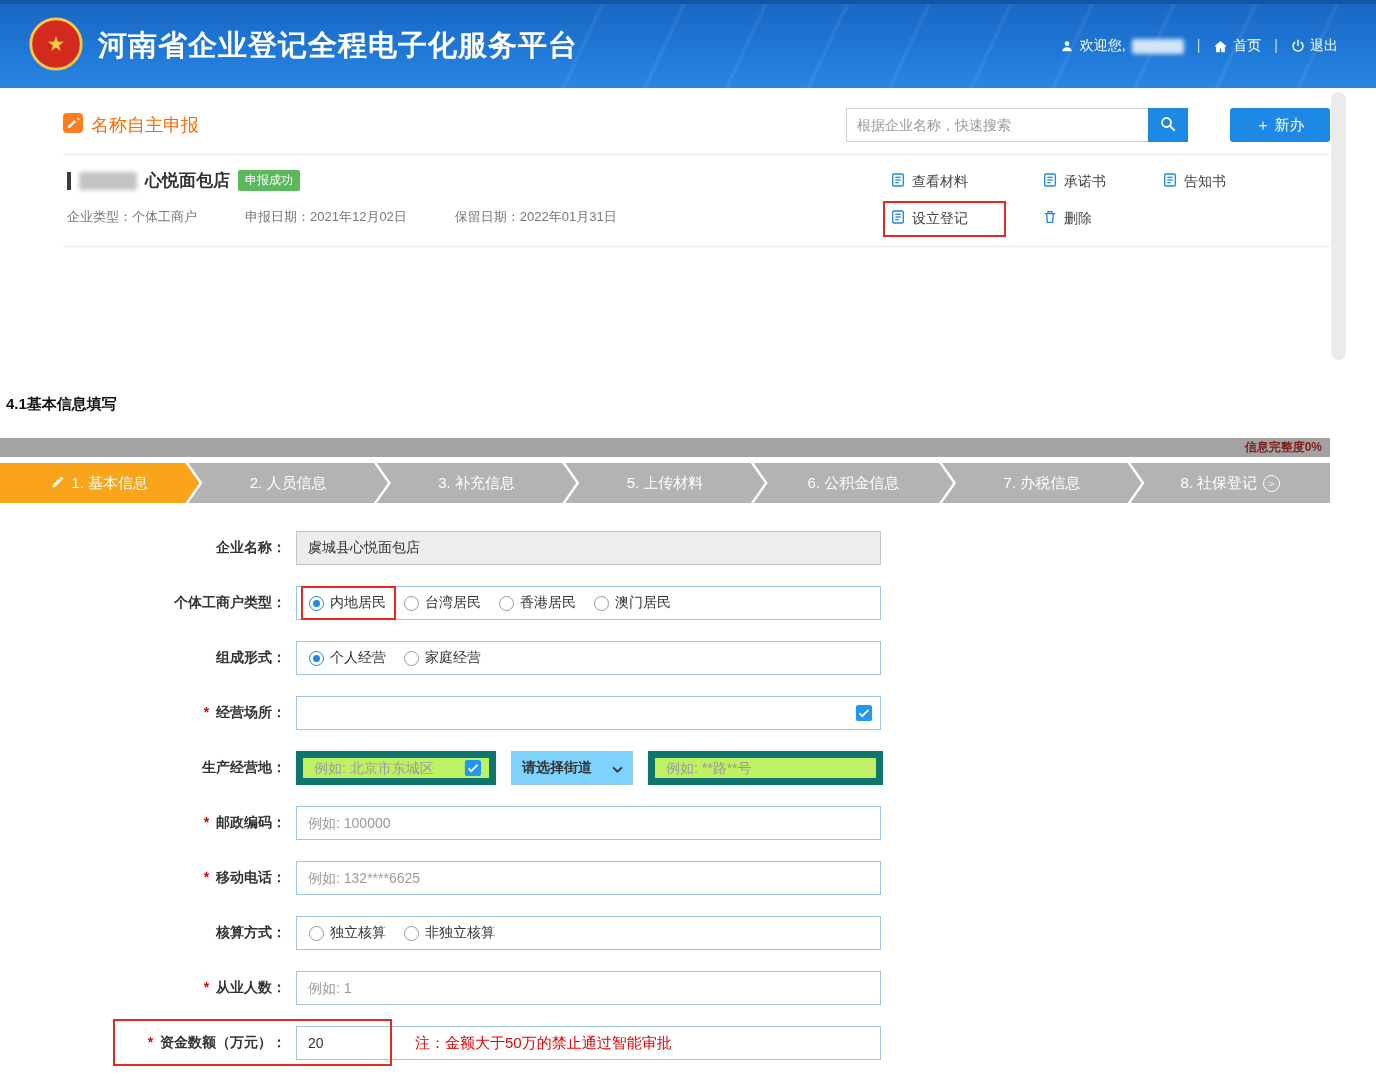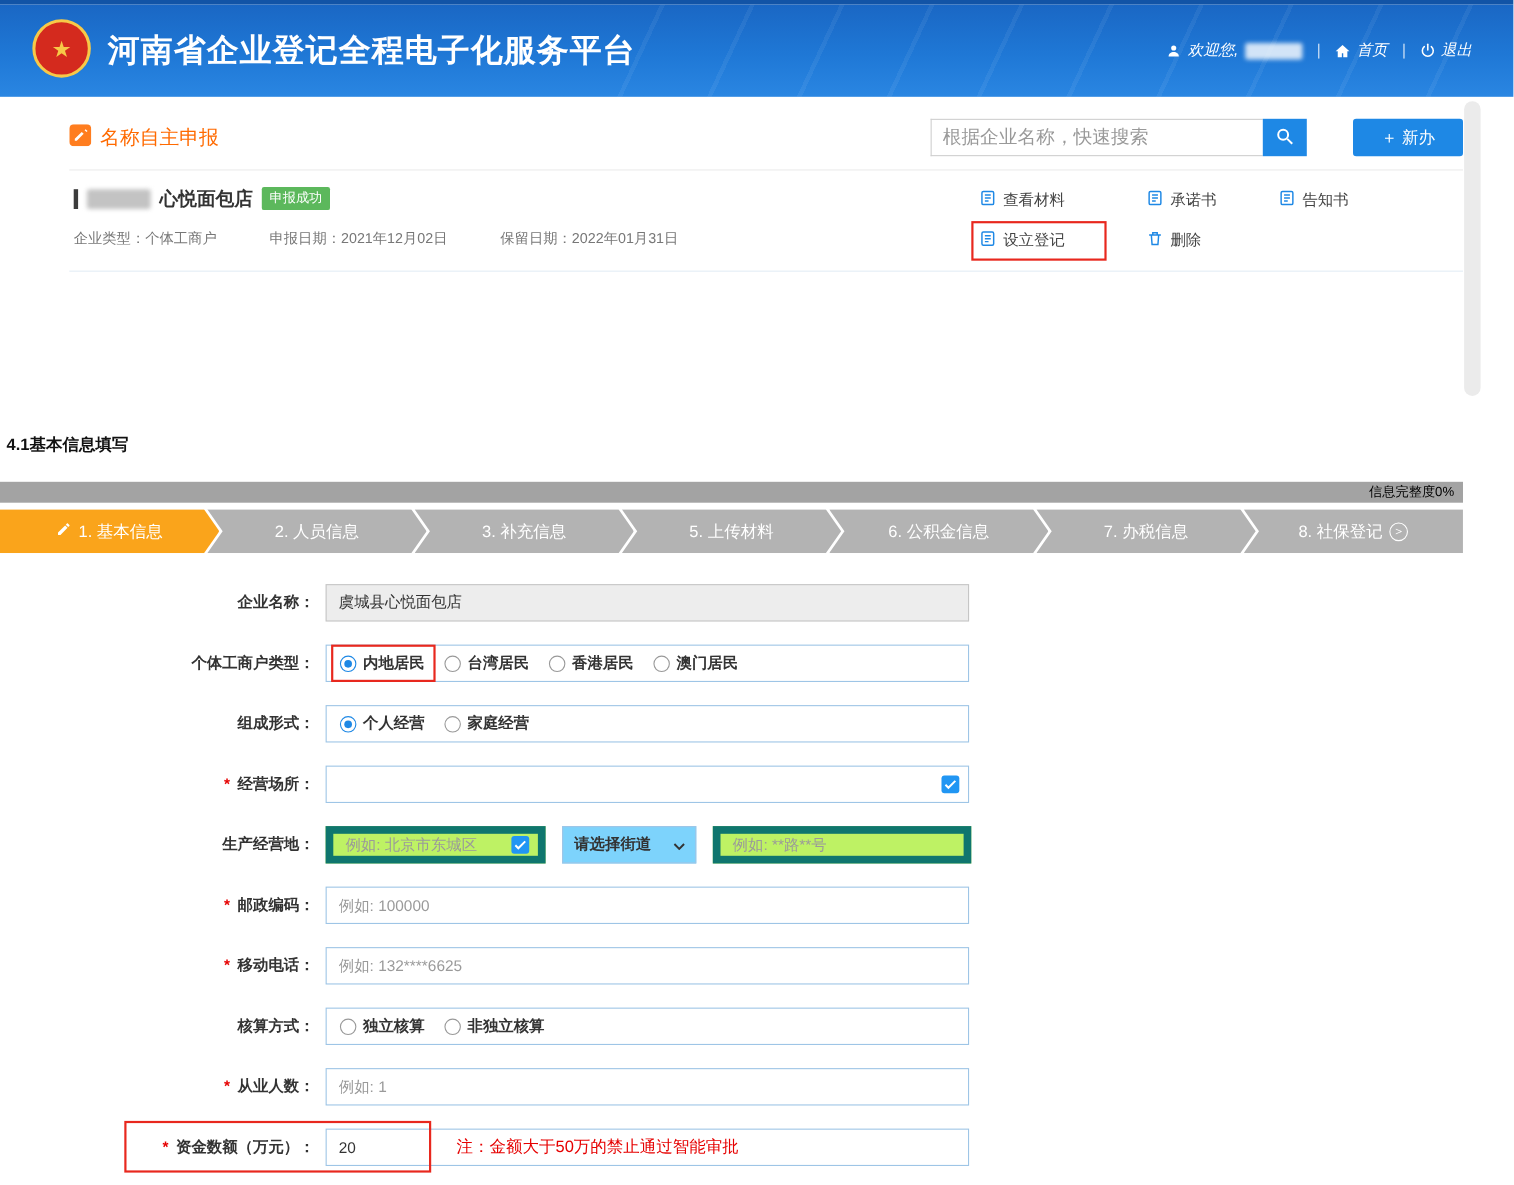--- a/index.html
+++ b/index.html
@@ -17,42 +17,42 @@
     border-top: 4px solid #1254a6;
     background: linear-gradient(180deg,#1a67c4 0%, #1f78d6 55%, #2a86e2 100%);
   }
   .top-header::after {
     content: ""; position: absolute; right: 0; top: 0; width: 62%; height: 100%;
     background: repeating-linear-gradient(115deg, rgba(255,255,255,0) 0 70px, rgba(255,255,255,.06) 70px 74px);
     pointer-events: none;
   }
   .header-left { display: flex; align-items: center; gap: 14px; position: relative; z-index: 1; }
   .app-title { color: #fff; font-size: 29px; font-weight: bold; letter-spacing: 1px; }
-  .header-right { display: flex; align-items: flex-start; gap: 13px; color: #fff; font-size: 14px; position: relative; z-index: 1; font-style: italic; }
+  .header-right { display: flex; align-items: flex-start; gap: 13px; color: #fff; font-size: 14px; position: relative; z-index: 1; }
   .hlink { display: flex; align-items: center; gap: 5px; color: #fff; cursor: pointer; text-decoration: none; }
   .user-chip { display: flex; align-items: center; gap: 6px; }
   .sep { opacity: .75; }
   .hicon { display: inline-flex; align-items: center; }
   .redacted { display: inline-block; border-radius: 2px; }
   .redacted.light { width: 52px; height: 15px; background: rgba(255,255,255,.8); filter: blur(2px); }
   .redacted.dark  { width: 58px; height: 18px; background: #c3c3c3; filter: blur(2px); }
 
   
   .scroll-strip { position: absolute; left: 1331px; top: 92px; width: 15px; height: 268px;
     background: #ebebeb; border-radius: 8px; }
 
   
   .panel { margin: 14px 46px 0 63px; }
   .panel-head { display: flex; align-items: center; justify-content: space-between;
     padding: 6px 0 12px; border-bottom: 1px solid #ececec; }
   .section-title { display: flex; align-items: center; gap: 8px; color: #ff6a00; font-size: 18px; }
   .head-controls { display: flex; align-items: center; }
   .searchbox { display: flex; }
   .searchbox input { width: 302px; height: 34px; border: 1px solid #cfcfcf; border-right: none;
-    padding: 0 10px; font-size: 17px; outline: none; color: #333;
+    padding: 0 10px; font-size: 14px; outline: none; color: #333;
     font-family: Liberation Sans, sans-serif; }
   .searchbox input::placeholder { color: #999; }
   .search-btn { width: 40px; height: 34px; background: #1e88e5; border: none; cursor: pointer;
     display: flex; align-items: center; justify-content: center; }
   .new-btn { margin-left: 42px; width: 100px; height: 34px; background: #1e88e5; color: #fff;
     border: none; border-radius: 3px; font-size: 15px; cursor: pointer;
     display: flex; align-items: center; justify-content: center; gap: 4px;
     font-family: "Liberation Sans", "DejaVu Sans", sans-serif; }
 
   .item { display: flex; justify-content: space-between; padding: 14px 8px 18px 4px;
@@ -69,21 +69,21 @@
     cursor: pointer; text-decoration: none; white-space: nowrap; }
   .action-wrap { position: relative; display: inline-flex; }
   .red-box { position: absolute; border: 2px solid #e8281e; pointer-events: none; }
   .rb-establish { top: -8px; bottom: -9px; left: -7px; right: 36px; }
 
   
   .doc-heading { margin: 148px 0 0 6px; font-size: 15px; font-weight: bold; color: #111; }
 
   
   .wizard { width: 1330px; margin-top: 24px; }
-  .completeness { height: 19px; background: #a3a3a3; color: #000000; font-size: 12px; font-weight: normal;
+  .completeness { height: 19px; background: #a3a3a3; color: #7f1d1d; font-size: 12px; font-weight: bold;
     display: flex; align-items: center; justify-content: flex-end; padding-right: 8px; }
   .steps { display: flex; margin-top: 6px; height: 40px; }
   .step { flex: 1; background: #b3b3b3; color: #fff; font-size: 15px; cursor: pointer;
     display: flex; align-items: center; justify-content: center; gap: 6px; white-space: nowrap;
     clip-path: polygon(0 0, calc(100% - 14px) 0, 100% 50%, calc(100% - 14px) 100%, 0 100%, 14px 50%);
     margin-left: -11px; }
   .step:first-child { margin-left: 0;
     clip-path: polygon(0 0, calc(100% - 14px) 0, 100% 50%, calc(100% - 14px) 100%, 0 100%); }
   .step:last-child { clip-path: polygon(0 0, 100% 0, 100% 100%, 0 100%, 14px 50%); }
   .step.active { background: #faa41b; }
@@ -100,21 +100,21 @@
     background: #fff; }
   .control.disabled { background: #ededed; border-color: #c6c6c6; }
   .input-holder { position: relative; }
   .cinput { width: 100%; height: 100%; border: none; outline: none; padding: 0 11px;
     font-size: 14px; color: #333; background: transparent;
     font-family: "Liberation Sans", "DejaVu Sans", sans-serif; }
   .cinput::placeholder { color: #9a9a9a; }
   .pr30 { padding-right: 30px; }
   .picker-icon { position: absolute; right: 7px; top: 50%; transform: translateY(-50%);
     display: flex; cursor: pointer; }
-  .radio-box { padding-left: 12px; gap: 18px; font-weight: bold; }
+  .radio-box { padding-left: 12px; gap: 18px; }
   .radio-opt { display: flex; align-items: center; gap: 6px; font-size: 14px; color: #333;
     cursor: pointer; position: relative; }
   .radio { width: 15px; height: 15px; border: 1px solid #999; border-radius: 50%;
     background: #fff; position: relative; flex: none; }
   .radio.checked { border-color: #1e88e5; }
   .radio.checked::after { content: ""; position: absolute; inset: 3px; background: #1e88e5; border-radius: 50%; }
   .rb-mainland { top: -8px; bottom: -8px; left: -8px; right: -10px; }
 
   .multi { display: flex; gap: 15px; }
   .iwrap { position: relative; width: 200px; height: 34px; border: 7px solid #0f766e; background: #bef264; }

